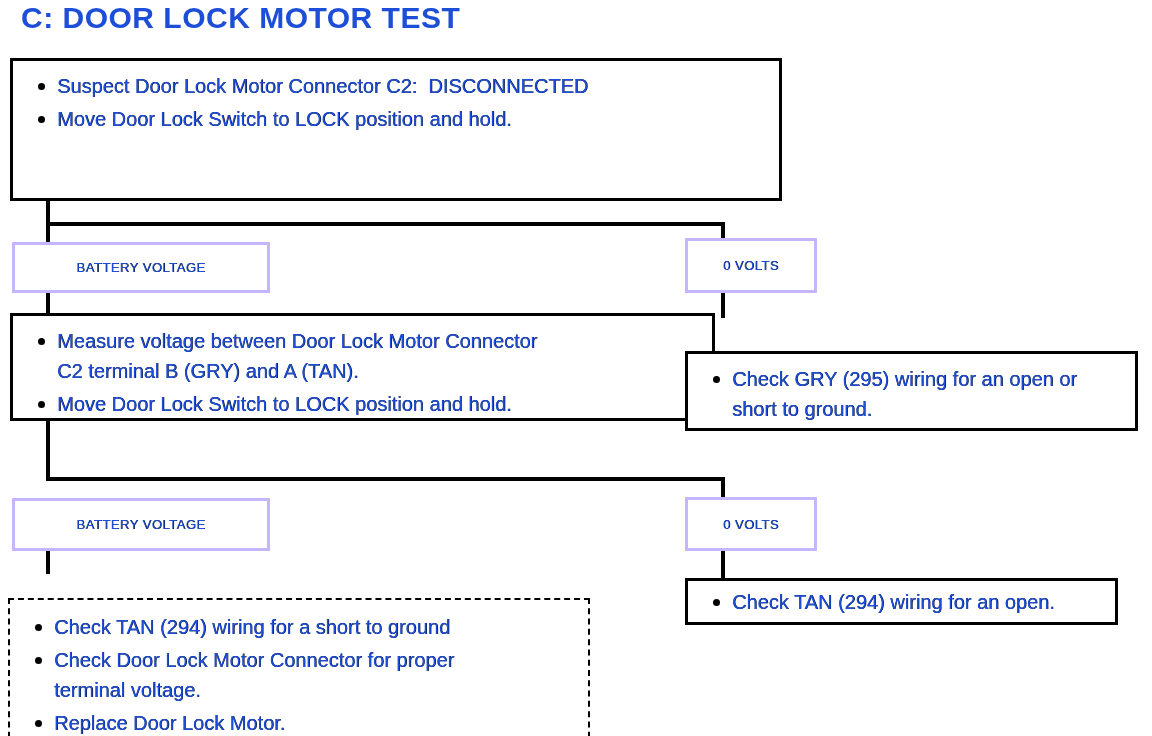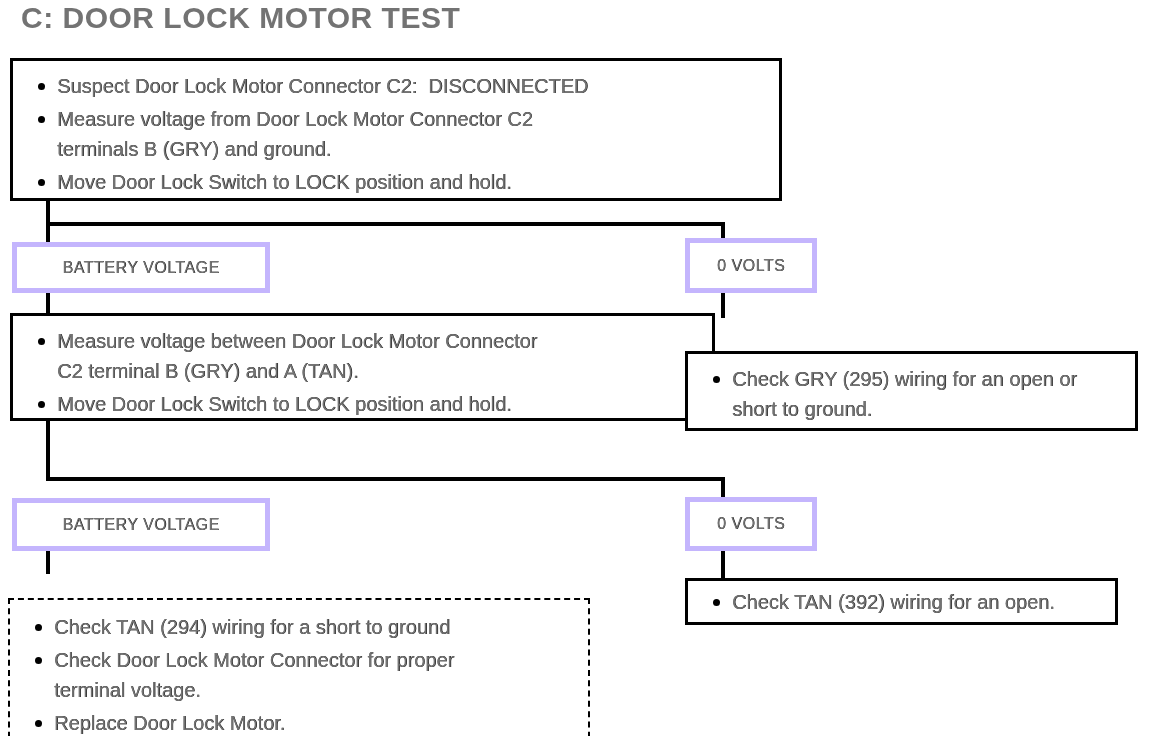--- a/index.html
+++ b/index.html
@@ -2,21 +2,21 @@
 <html><head>
 <meta charset="utf-8">
 <style>
   html, body { margin: 0; padding: 0; background: #ffffff; }
   .page {
     position: relative;
     width: 1152px;
     height: 736px;
     background: #ffffff;
     font-family: "Liberation Sans", sans-serif;
-    color: #737373;
+    color: #1d4ed8;
     overflow: hidden;
   }
   .title {
     position: absolute;
     left: 21px;
     top: 1px;
     margin: 0;
     font-size: 30px;
     font-weight: bold;
     letter-spacing: 0.5px;
@@ -46,27 +46,27 @@
     position: absolute;
     left: 11px;
     top: 12px;
     width: 7px;
     height: 7px;
     border-radius: 50%;
     background: #000;
   }
   .label-box {
     position: absolute;
-    border: 5px solid #c4b5fd;
+    border: 3px solid #c4b5fd;
     background: #fff;
     box-sizing: border-box;
     display: flex;
     align-items: center;
     justify-content: center;
-    font-size: 16px;
+    font-size: 13px;
     letter-spacing: 0.5px;
     text-shadow: 0.4px 0 #000;
   }
 </style>
 </head>
 <body>
 
 <div class="page">
 
   <h1 class="title">C: DOOR LOCK MOTOR TEST</h1>
@@ -78,22 +78,20 @@
   <div class="line" style="left:721px; top:291px; width:4px; height:27px;"></div>
   <div class="line" style="left:46px; top:418px; width:4px; height:62px;"></div>
   <div class="line" style="left:46px; top:477px; width:679px; height:4px;"></div>
   <div class="line" style="left:721px; top:477px; width:4px; height:21px;"></div>
   <div class="line" style="left:46px; top:549px; width:4px; height:25px;"></div>
   <div class="line" style="left:721px; top:549px; width:4px; height:29px;"></div>
 
   <div class="box" style="left:10px; top:58px; width:772px; height:143px;">
     <ul>
       <li>Suspect Door Lock Motor Connector C2:  DISCONNECTED</li>
-      <li>Measure voltage from Door Lock Motor Connector C2
-terminals B (GRY) and ground.</li>
       <li>Move Door Lock Switch to LOCK position and hold.</li>
     </ul>
   </div>
 
   <div class="label-box" style="left:12px; top:242px; width:258px; height:51px;">
     <span>BATTERY VOLTAGE</span>
   </div>
   <div class="label-box" style="left:685px; top:238px; width:132px; height:55px;">
     <span>0 VOLTS</span>
   </div>
@@ -124,17 +122,17 @@
     <ul>
       <li>Check TAN (294) wiring for a short to ground</li>
       <li>Check Door Lock Motor Connector for proper
 terminal voltage.</li>
       <li>Replace Door Lock Motor.</li>
     </ul>
   </div>
 
   <div class="box" style="left:685px; top:578px; width:433px; height:47px; padding-top:6px;">
     <ul>
-      <li>Check TAN (392) wiring for an open.</li>
+      <li>Check TAN (294) wiring for an open.</li>
     </ul>
   </div>
 
 </div>
 
 </body></html>

